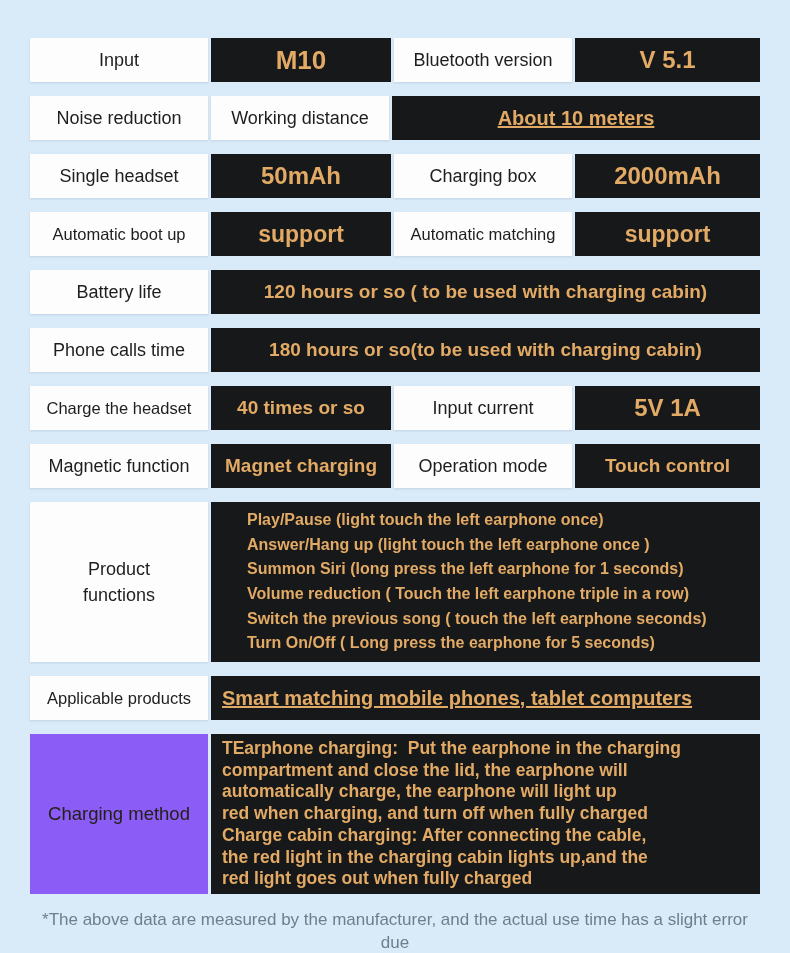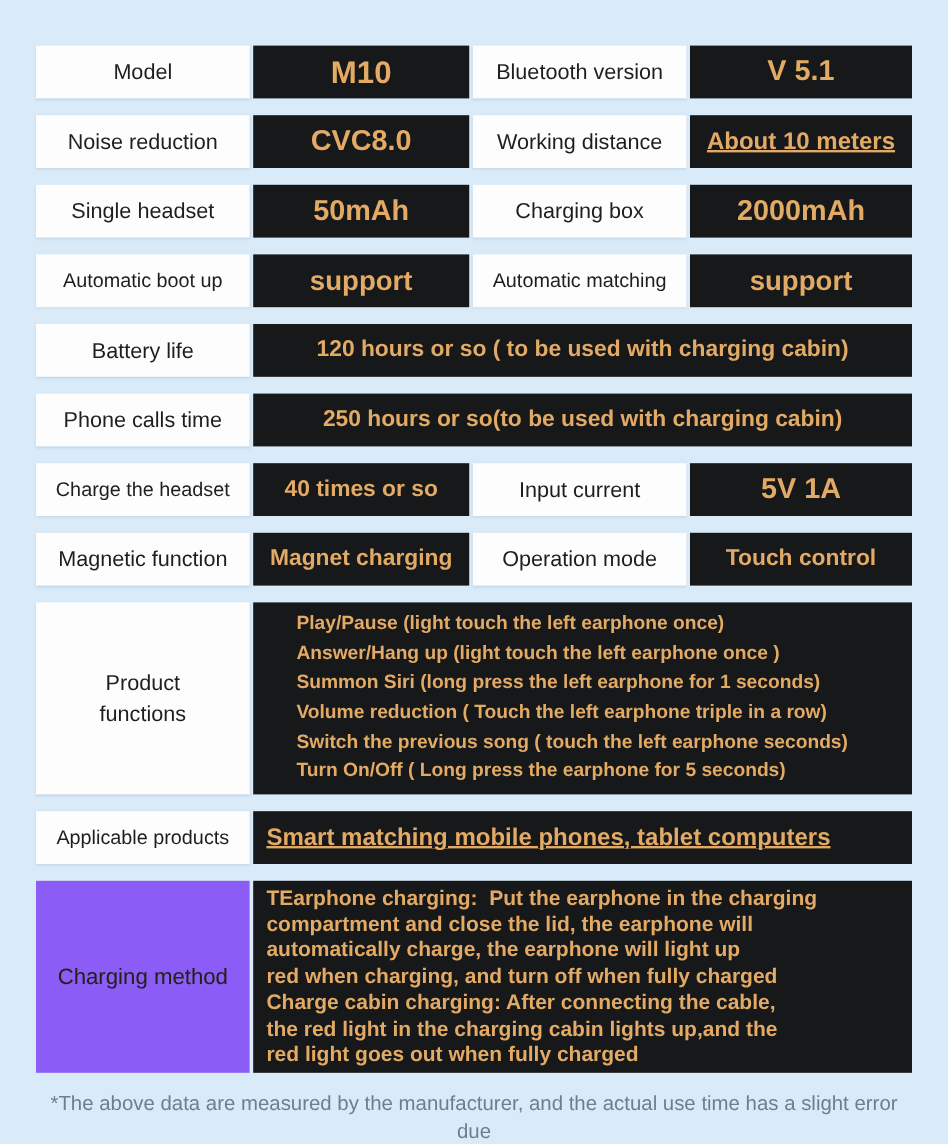--- a/index.html
+++ b/index.html
@@ -86,29 +86,28 @@
     line-height: 23px;
     white-space: pre-line;
   }
 </style>
 </head>
 <body>
 
 <div class="sheet">
 
   <div class="row">
-    <div class="cell light w-l1">Model</div>
+    <div class="cell light w-l1">Input</div>
     <div class="cell dark w-v1 fs26">M10</div>
     <div class="cell light w-l2">Bluetooth version</div>
     <div class="cell dark w-v2 fs24">V 5.1</div>
   </div>
 
   <div class="row">
     <div class="cell light w-l1">Noise reduction</div>
-    <div class="cell dark w-v1 fs24">CVC8.0</div>
     <div class="cell light w-l2">Working distance</div>
     <div class="cell dark w-v2 fs20">About 10 meters</div>
   </div>
 
   <div class="row">
     <div class="cell light w-l1">Single headset</div>
     <div class="cell dark w-v1 fs24">50mAh</div>
     <div class="cell light w-l2">Charging box</div>
     <div class="cell dark w-v2 fs24">2000mAh</div>
   </div>
@@ -120,21 +119,21 @@
     <div class="cell dark w-v2 fs23">support</div>
   </div>
 
   <div class="row">
     <div class="cell light w-l1">Battery life</div>
     <div class="cell dark w-wide fs19">120 hours or so ( to be used with charging cabin)</div>
   </div>
 
   <div class="row">
     <div class="cell light w-l1">Phone calls time</div>
-    <div class="cell dark w-wide fs19">250 hours or so(to be used with charging cabin)</div>
+    <div class="cell dark w-wide fs19">180 hours or so(to be used with charging cabin)</div>
   </div>
 
   <div class="row">
     <div class="cell light w-l1 fs-sm">Charge the headset</div>
     <div class="cell dark w-v1 fs19">40 times or so</div>
     <div class="cell light w-l2">Input current</div>
     <div class="cell dark w-v2 fs24">5V 1A</div>
   </div>
 
   <div class="row">

